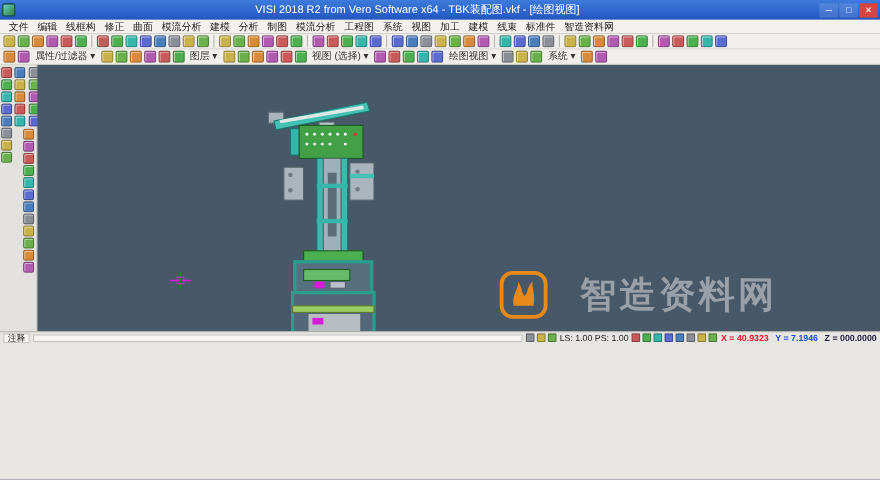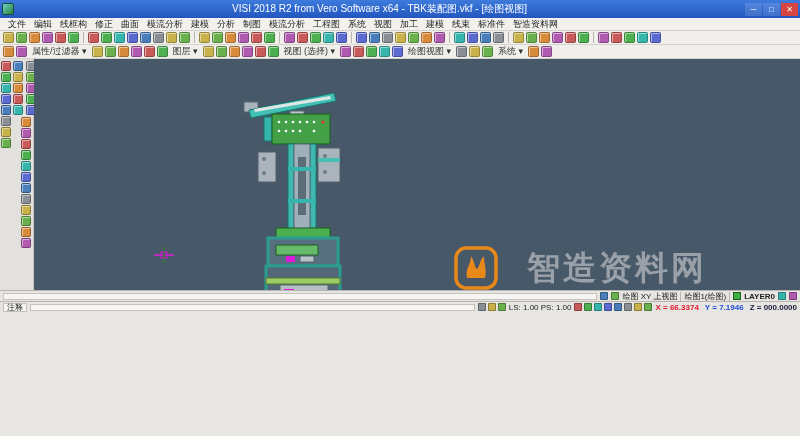--- a/index.html
+++ b/index.html
@@ -360,33 +360,20 @@
         <circle cx="24.2" cy="11.5" r="1.2" fill="#222"></circle>
         <circle cx="21" cy="15.5" r="2.6" fill="#e53935" stroke="#8e1b17" stroke-width="0.6"></circle>
         <line x1="21" y1="18" x2="21" y2="27" stroke="#333" stroke-width="0.8"></line>
         <path d="M13 27 Q21 33 29 27" fill="none" stroke="#333" stroke-width="0.9"></path>
         <rect x="6" y="33" width="30" height="4.5" rx="2" fill="#d32f2f" stroke="#8e1b17" stroke-width="0.6"></rect>
         <circle cx="21" cy="40.5" r="3.6" fill="#f6c344" stroke="#8a6d1a" stroke-width="0.8"></circle>
       </svg>
     </div>
   </div>
 
-  <div class="status-top">
-    <span class="blank-field"></span>
-    <span class="sicon" style="background:#4a7ebb"></span>
-    <span class="sicon" style="background:#6ab04c"></span>
-    <span>绘图 XY 上视图</span>
-    <span class="ssep"></span>
-    <span>绘图1(绘图)</span>
-    <span class="ssep"></span>
-    <span class="swatch"></span>
-    <span class="layer-label">LAYER0</span>
-    <span class="sicon" style="background:#35b5ac"></span>
-    <span class="sicon" style="background:#b05ab0"></span>
-  </div>
 
   <div class="status-bottom">
     <span class="note-box">注释</span>
     <span class="blank-field"></span>
     <span style="display:flex;gap:2px;">
         <span class="sicon" style="background: rgb(138, 143, 150);"></span>
         <span class="sicon" style="background: rgb(201, 178, 74);"></span>
         <span class="sicon" style="background: rgb(106, 176, 76);"></span>
       </span>
     <span>LS: 1.00  PS: 1.00</span>
@@ -394,19 +381,19 @@
         <span class="sicon" style="background: rgb(201, 90, 90);"></span>
         <span class="sicon" style="background: rgb(76, 175, 80);"></span>
         <span class="sicon" style="background: rgb(53, 181, 172);"></span>
         <span class="sicon" style="background: rgb(90, 106, 208);"></span>
         <span class="sicon" style="background: rgb(74, 126, 187);"></span>
         <span class="sicon" style="background: rgb(138, 143, 150);"></span>
         <span class="sicon" style="background: rgb(201, 178, 74);"></span>
         <span class="sicon" style="background: rgb(106, 176, 76);"></span>
       </span>
     <span class="coords">
-      <span style="color: rgb(224, 25, 44);">X = 66.3374</span>
+      <span style="color: rgb(224, 25, 44);">X = 40.9323</span>
       <span style="color: rgb(31, 79, 216);">Y = 7.1946</span>
       <span style="color: rgb(26, 26, 58); text-align: center;">Z = 000.0000</span>
     </span>
   </div>
 
 </div>
 
 </body></html>

